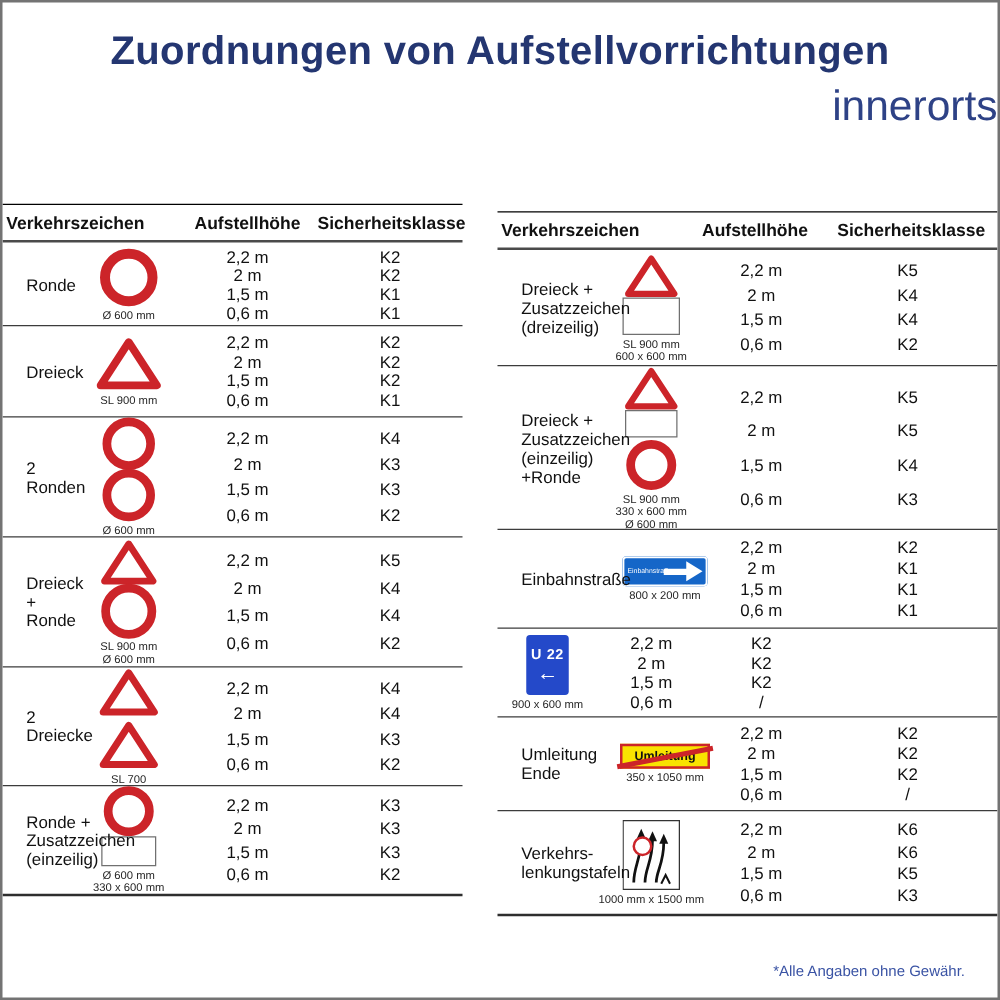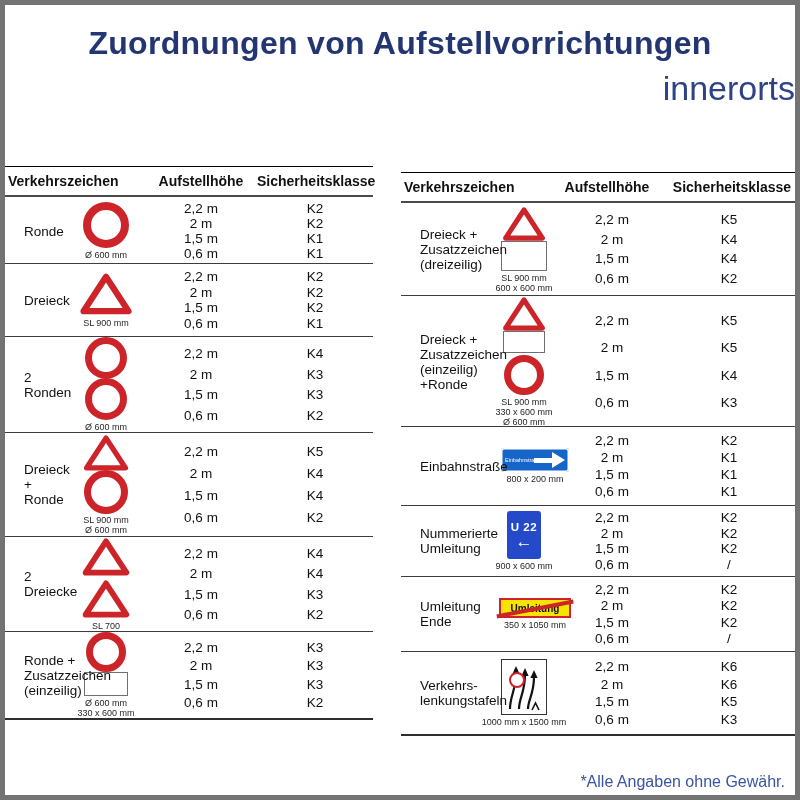--- a/index.html
+++ b/index.html
@@ -1,16 +1,16 @@
 <!DOCTYPE html>
 <html style="--title-navy: #243671; --subtitle-navy: #2e4286; --footnote-blue: #3a53a4; --sign-red: #cc2429; --einbahn-blue: #1566c8; --u22-blue: #2449c9; --umleitung-yellow: #f9e300; --table-line: #3c3c3c;"><head>
 <meta charset="utf-8">
 <style>
   html,body{margin:0;padding:0;background:#fff;}
-  .page{position:relative;width:800px;height:800px;background:#fff;border:5px solid #737373;
+  .page{position:relative;width:800px;height:800px;background:#fff;border:2px solid #737373;
         box-sizing:border-box;font-family:"Liberation Sans",sans-serif;color:#111;overflow:hidden;}
   .title{position:absolute;top:20px;left:0;width:100%;text-align:center;
          font-size:32px;font-weight:bold;color:var(--title-navy,#243671);letter-spacing:.3px;}
   .subtitle{position:absolute;top:64px;left:0;width:100%;text-align:right;
          font-size:34px;color:var(--subtitle-navy,#2e4286);}
   .tbl{position:absolute;border-top:1px solid #000;}
   .tbl.left{left:0;top:161px;width:368px;}
   .tbl.right{left:396px;top:167px;width:400px;}
   .thead{display:grid;height:28px;align-items:center;font-weight:bold;font-size:14px;
          border-bottom:2px solid #4a4a4a;}
@@ -44,21 +44,21 @@
   .u22{width:34px;height:48px;background:var(--u22-blue,#2449c9);border-radius:3px;color:#fff;
         display:flex;flex-direction:column;align-items:center;justify-content:center;gap:1px;flex:none;}
   .u22 .t{font-size:11.5px;font-weight:bold;letter-spacing:.5px;}
   .u22 .ar{font-size:17px;font-weight:bold;line-height:15px;}
   .uml{width:72px;height:20px;background:var(--umleitung-yellow,#f9e300);
         border:2px solid var(--sign-red,#cc2429);box-sizing:border-box;display:flex;align-items:center;
         justify-content:center;position:relative;flex:none;}
   .uml .t{font-size:10px;font-weight:bold;color:#111;}
   .uml::after{content:"";position:absolute;left:-5px;right:-5px;top:7px;height:3.5px;
         background:var(--sign-red,#cc2429);transform:rotate(-11deg);}
-  .footnote{position:absolute;right:10px;top:768px;font-size:16px;color:var(--footnote-blue,#3a53a4);}
+  .footnote{position:absolute;right:26px;top:768px;font-size:12px;color:var(--footnote-blue,#3a53a4);}
   .mB-2{margin-bottom:-2px}.mB-1{margin-bottom:-1px}.mT2{margin-top:2px}
 </style>
 </head>
 <body>
 
 <div class="page">
   <div class="title">Zuordnungen von Aufstellvorrichtungen</div>
   <div class="subtitle">innerorts</div>
 
   <div class="tbl left">
@@ -304,22 +304,20 @@
         </div>
       <div class="c classes">
           <div>K2</div>
           <div>K1</div>
           <div>K1</div>
           <div>K1</div>
         </div>
     </div>
 
     <div class="trow R4">
-      <div class="c label">Nummerierte
-Umleitung</div>
       <div class="c iconc">
         <div class="u22">
           <span class="t">U 22</span>
           <span class="ar">←</span>
         </div>
         <div class="sz">
             <div>900 x 600 mm</div>
           </div>
       </div>
       <div class="c heights">

